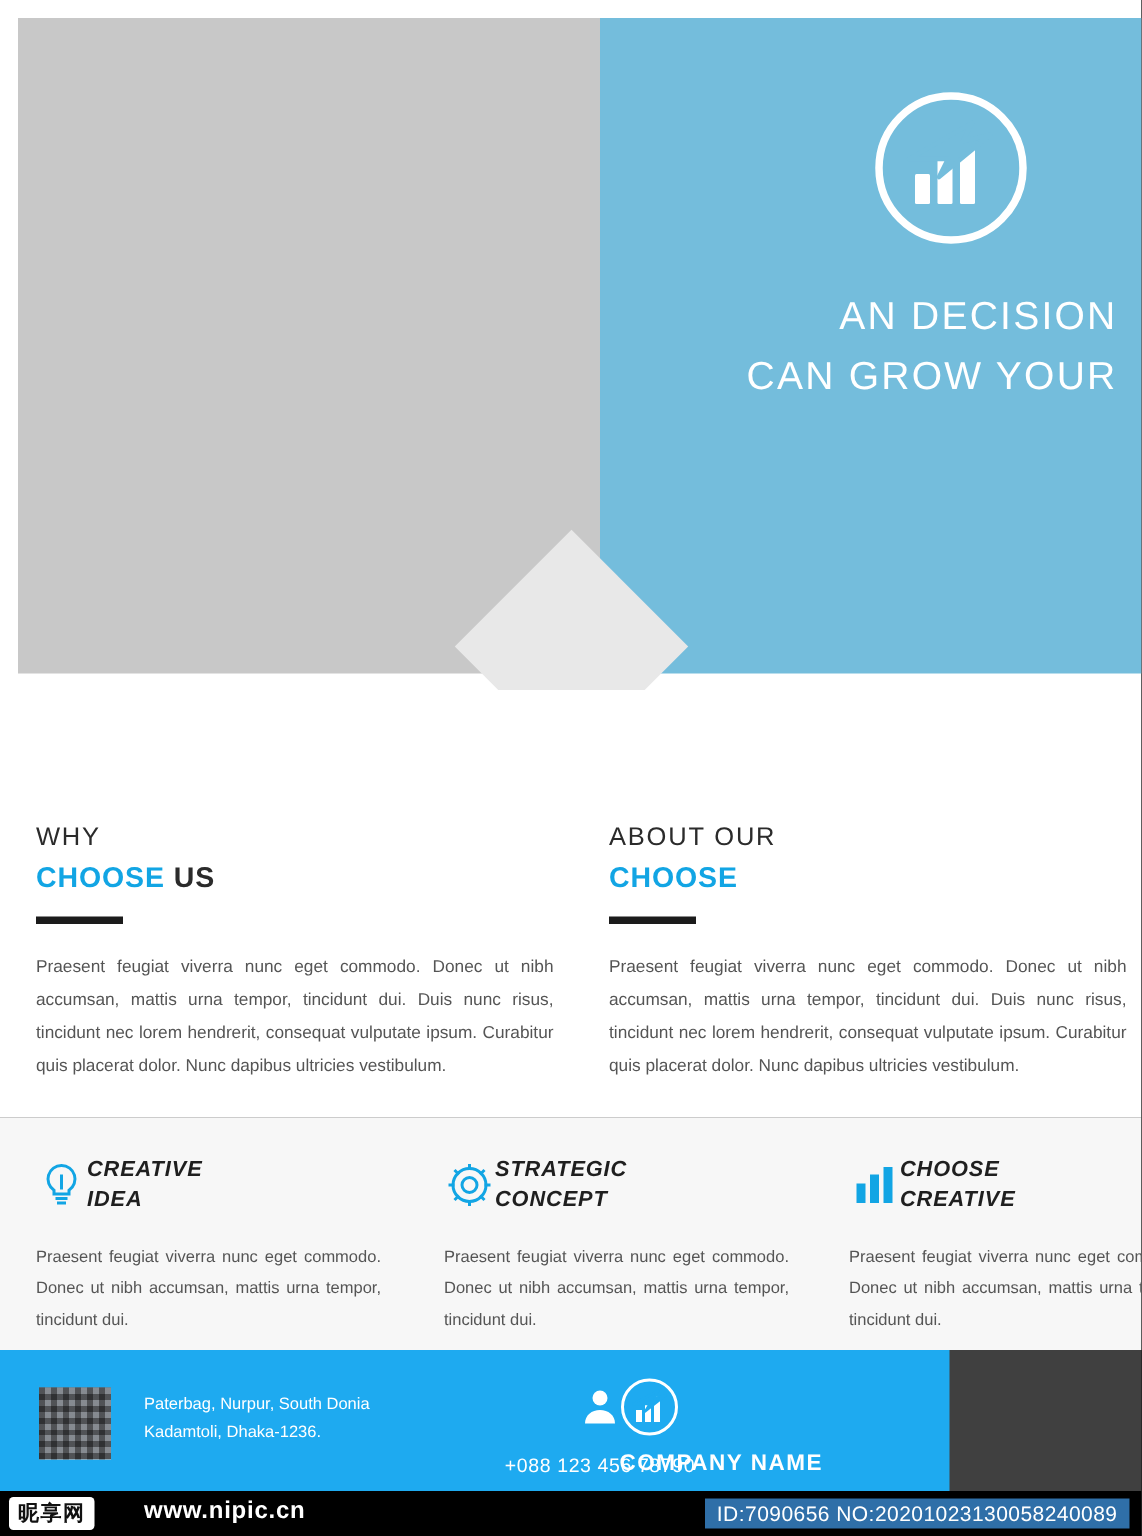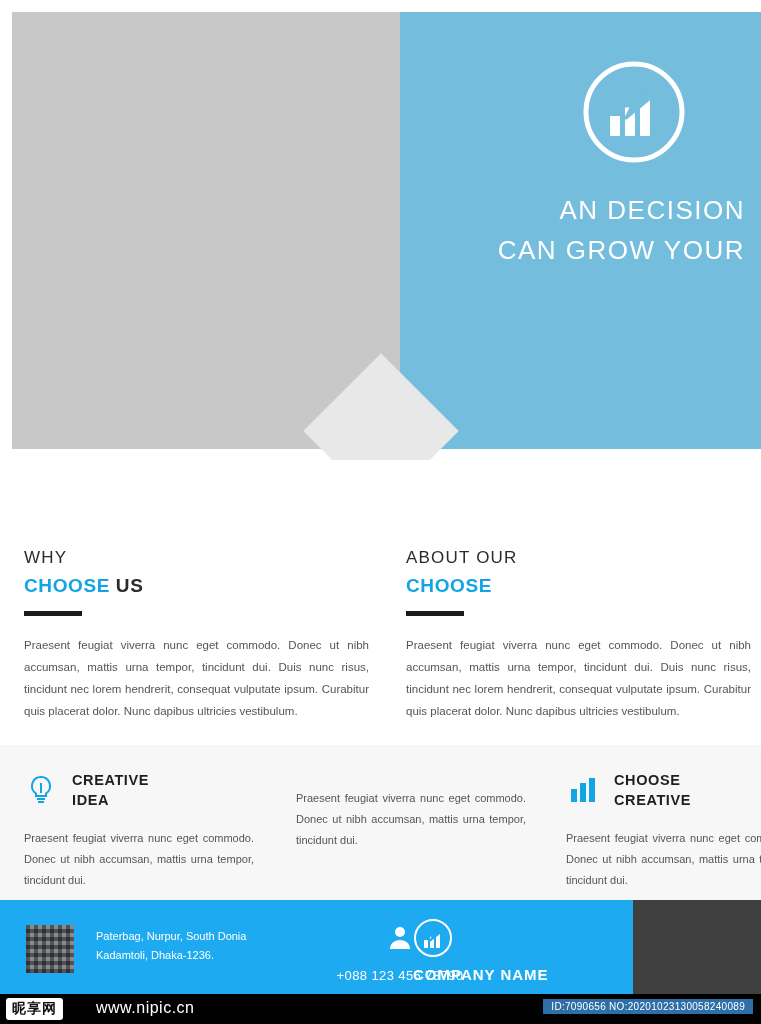--- a/index.html
+++ b/index.html
@@ -143,21 +143,21 @@
     position: absolute;
     top: 25px;
     width: 230px;
   }
   .feat.f1 { left: 24px; }
   .feat.f2 { left: 296px; }
   .feat.f3 { left: 566px; }
   .feat-head {
     display: flex;
     align-items: center;
-    gap: 14px;
+    font-style: italic;
   }
   .feat-icon {
     width: 34px;
     height: 34px;
     flex: none;
     color: #12a5e4;
   }
   .feat-title {
     font-size: 14.5px;
     font-weight: 700;
@@ -252,30 +252,30 @@
     border-radius: 3px;
     letter-spacing: 1px;
     font-family: Liberation Mono, monospace;
   }
   .wm-url {
     position: absolute;
     left: 96px;
     top: 5px;
     color: #ffffff;
     font-size: 16px;
-    font-weight: 400;
+    font-weight: 700;
     letter-spacing: .5px;
   }
   .wm-id {
     position: absolute;
     right: 8px;
     top: 5px;
     background: #2f6fa8;
     color: #ffffff;
-    font-size: 10px;
+    font-size: 14px;
     padding: 2px 8px;
     letter-spacing: .3px;
   }
 </style>
 </head>
 <body>
 
 <div id="page">
 
   <div class="hero">
@@ -338,20 +338,33 @@
         </div>
         <div class="feat-title">
           <div>CREATIVE</div>
           <div>IDEA</div>
         </div>
       </div>
       <div class="feat-copy">Praesent feugiat viverra nunc eget commodo. Donec ut nibh accumsan, mattis urna tempor, tincidunt dui.</div>
     </div>
 
     <div class="feat f2">
+      <div class="feat-head">
+        <div class="feat-icon">
+          <svg width="34" height="34" viewBox="0 0 34 34" fill="none" stroke="currentColor" stroke-width="2">
+            <circle cx="17" cy="17" r="5"></circle>
+            <path d="M17 3v4M17 27v4M3 17h4M27 17h4M7 7l3 3M24 24l3 3M27 7l-3 3M10 24l-3 3"></path>
+            <circle cx="17" cy="17" r="11"></circle>
+          </svg>
+        </div>
+        <div class="feat-title">
+          <div>STRATEGIC</div>
+          <div>CONCEPT</div>
+        </div>
+      </div>
       <div class="feat-copy">Praesent feugiat viverra nunc eget commodo. Donec ut nibh accumsan, mattis urna tempor, tincidunt dui.</div>
     </div>
 
     <div class="feat f3">
       <div class="feat-head">
         <div class="feat-icon">
           <svg width="34" height="34" viewBox="0 0 34 34" fill="currentColor">
             <rect x="5" y="16" width="6" height="13"></rect>
             <rect x="14" y="10" width="6" height="19"></rect>
             <rect x="23" y="5" width="6" height="24"></rect>

